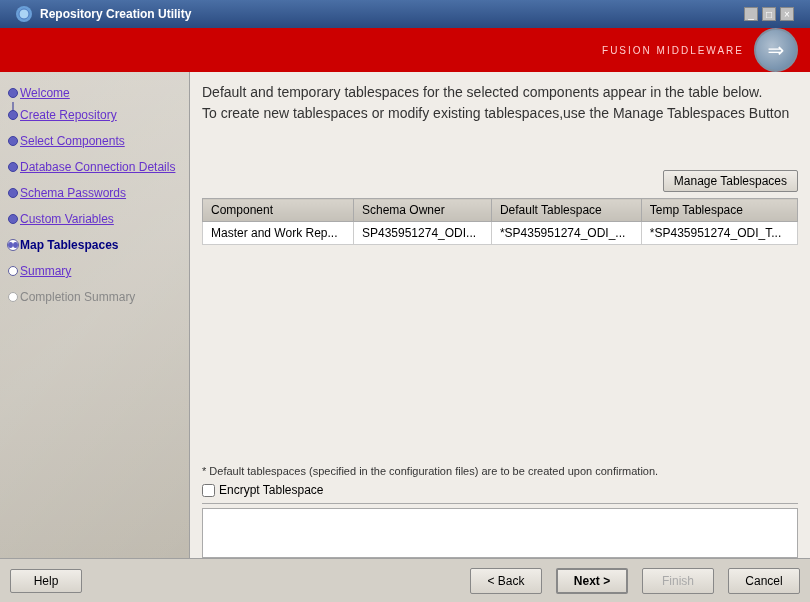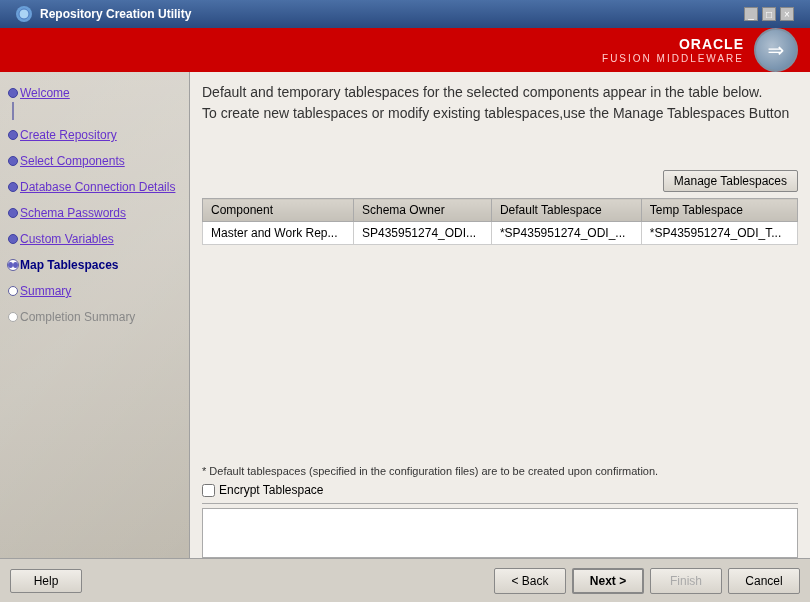--- a/index.html
+++ b/index.html
@@ -251,21 +251,21 @@
       height: 44px;
       background: #d4d0c8;
       border-top: 1px solid #a0a0a0;
       display: flex;
       align-items: center;
       justify-content: space-between;
       padding: 0 10px;
     }
     .bottom-bar-right {
       display: flex;
-      gap: 6px;
+      gap: 14px;
     }
 
     
     .underline-link {
       text-decoration: underline;
       color: #6633cc;
       cursor: pointer;
     }
   </style>
 </head>
@@ -285,39 +285,38 @@
     <div style="width:14px;height:14px;background:#c0c0c0;border:1px solid #888;cursor:pointer;display:flex;align-items:center;justify-content:center;font-size:10px;">□</div>
     <div style="width:14px;height:14px;background:#c0c0c0;border:1px solid #888;cursor:pointer;display:flex;align-items:center;justify-content:center;font-size:10px;">×</div>
   </div>
 </div>
 
 <div class="oracle-logo-area">
   <div style="display:flex;align-items:center;gap:6px;margin-right:auto;margin-left:8px;">
     
   </div>
   <div style="text-align:right;">
-    <div class="oracle-logo-text">ORACLE</div>
     <div class="oracle-logo-sub">FUSION MIDDLEWARE</div>
   </div>
   <div class="oracle-badge">
     <span style="color:white;font-size:20px;">⇒</span>
   </div>
 </div>
 
 <div class="main-container">
 
   <div class="sidebar">
 
     <div class="nav-item">
       <div class="dot completed"></div>
       <span class="nav-item-label underline-link">Welcome</span>
     </div>
     <div style="position:absolute;left:12px;top:30px;width:2px;height:18px;background:#8080b0;"></div>
 
-    <div class="nav-item" style="margin-top:20px;">
+    <div class="nav-item" style="margin-top:0;">
       <div class="dot completed"></div>
       <span class="nav-item-label underline-link">Create Repository</span>
     </div>
 
     <div class="nav-item" style="margin-top:4px;">
       <div class="dot completed"></div>
       <span class="nav-item-label underline-link">Select Components</span>
     </div>
 
     <div class="nav-item" style="margin-top:4px;">

